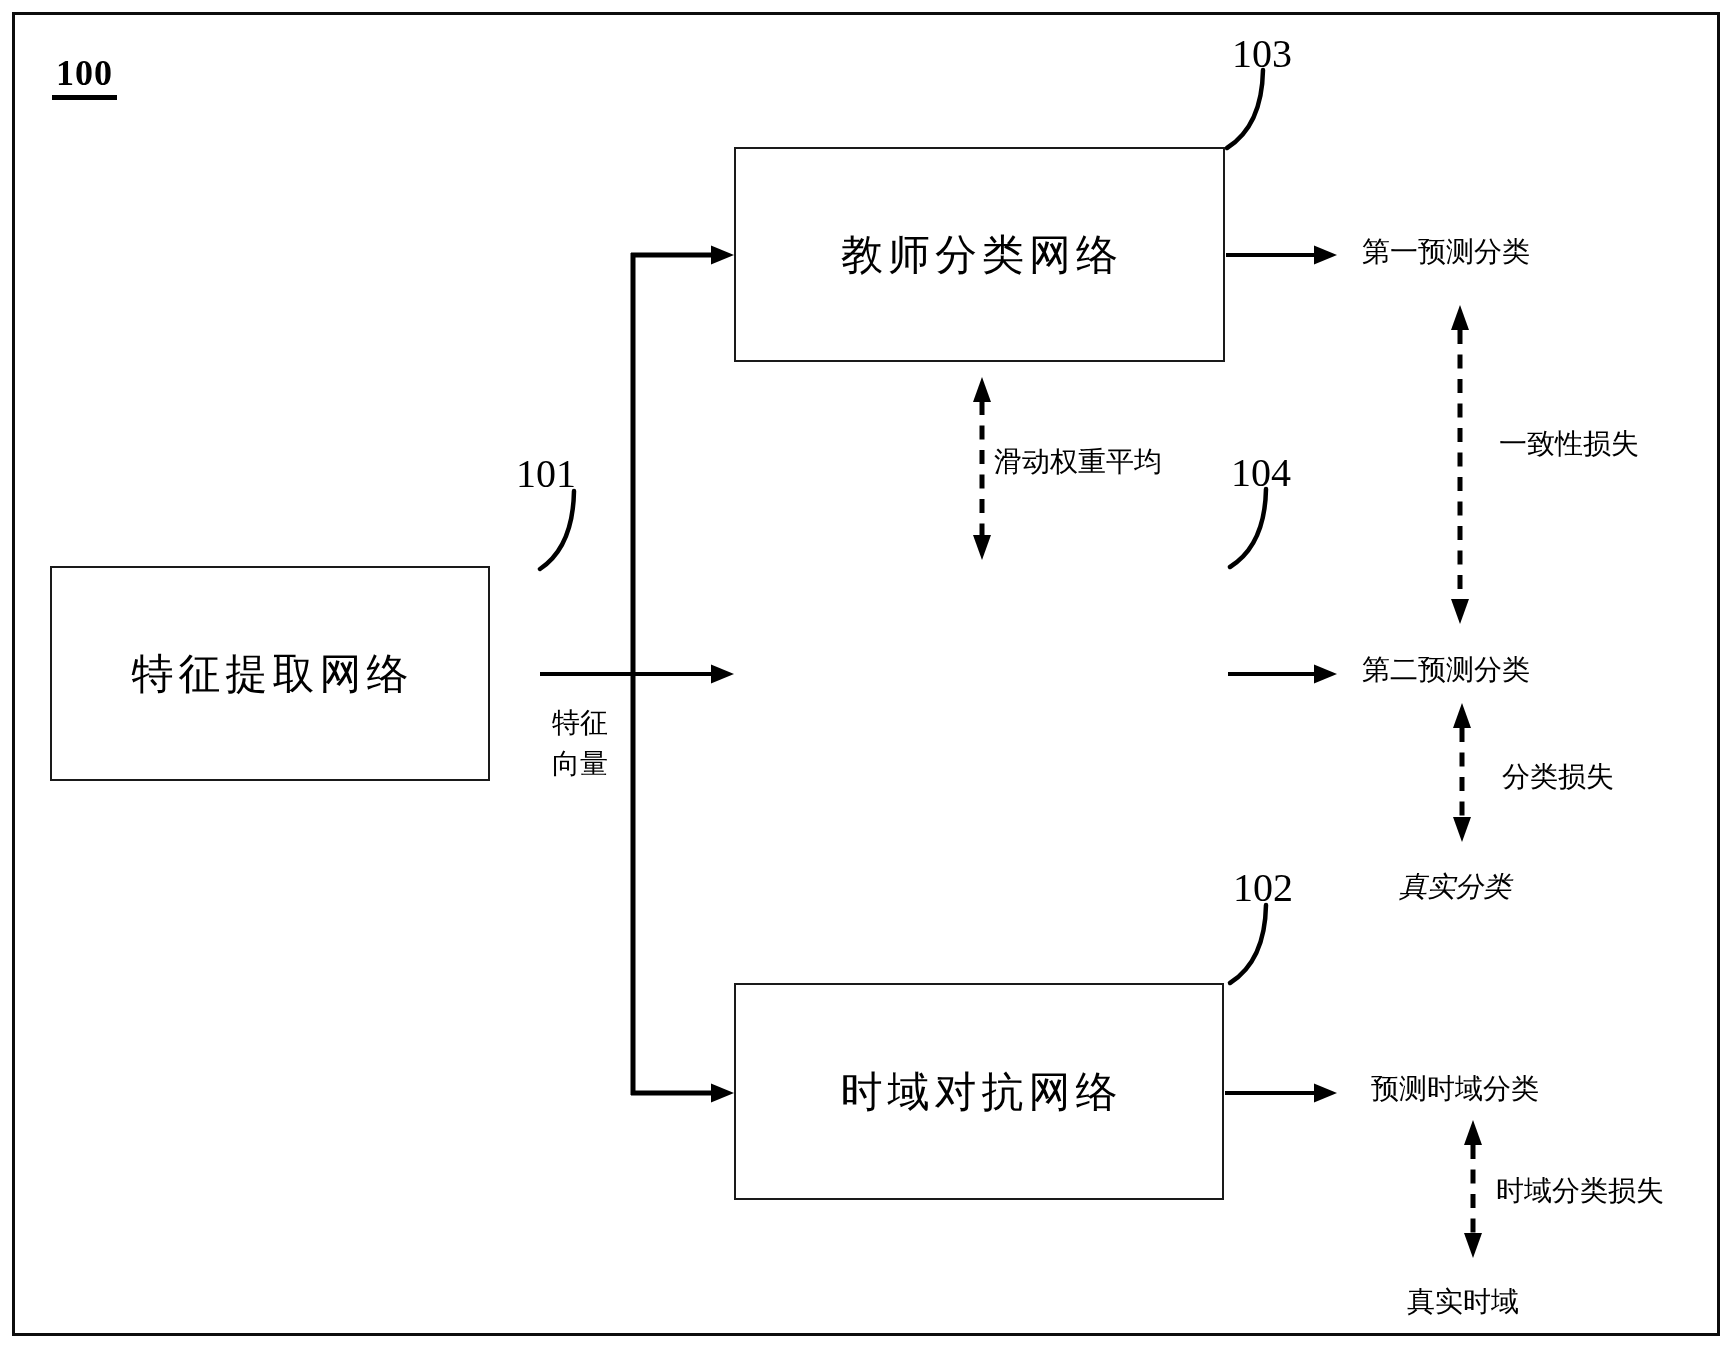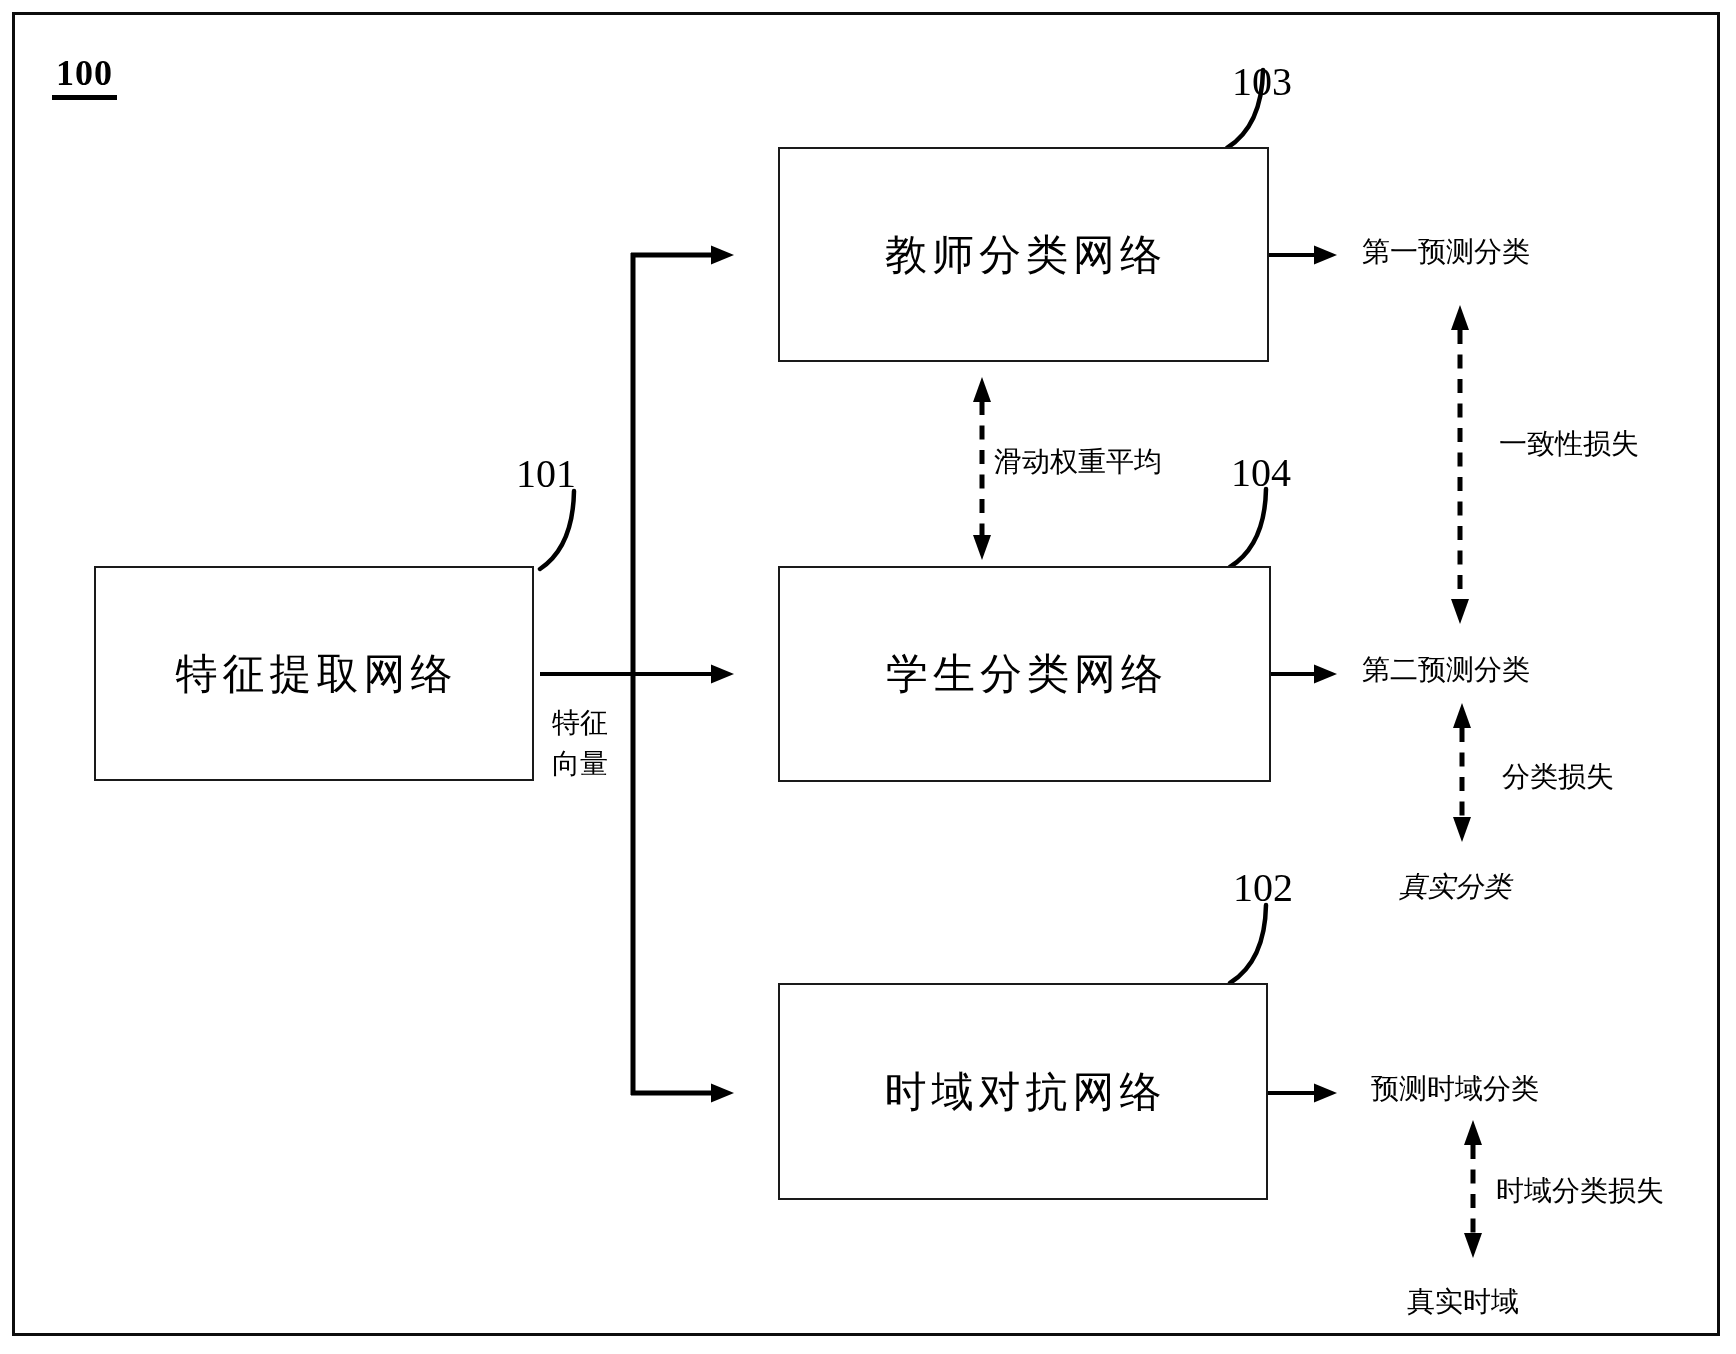--- a/index.html
+++ b/index.html
@@ -19,36 +19,36 @@
   .fignum{
     position:absolute;left:52px;top:52px;
     font-size:36px;font-weight:bold;
     border-bottom:5px solid #000;padding:0 4px 1px 4px;
     letter-spacing:1px;
   }
   .node{
     position:absolute;
     border:2px solid #1a1a1a;box-sizing:border-box;
     background:#fff;
-    display:flex;align-items:center;justify-content:center;margin-left:44px;
+    display:flex;align-items:center;justify-content:center;
   }
   .node-label{
     font-size:42px;letter-spacing:5px;text-indent:5px;
     white-space:nowrap;
   }
   #node-feature{left:50px;top:566px;width:440px;height:215px;}
   #node-teacher{left:734px;top:147px;width:491px;height:215px;}
   #node-student{left:734px;top:566px;width:493px;height:216px;}
   #node-adversarial{left:734px;top:983px;width:490px;height:217px;}
   .ref{
     position:absolute;width:70px;text-align:center;
     font-size:40px;white-space:nowrap;
   }
   #ref-101{left:511px;top:450px;}
-  #ref-103{left:1227px;top:30px;margin-top:28px;}
+  #ref-103{left:1227px;top:30px;}
   #ref-104{left:1226px;top:449px;}
   #ref-102{left:1228px;top:864px;}
   .lbl{
     position:absolute;font-size:28px;white-space:nowrap;line-height:1.15;
   }
   #lbl-feature-vector{
     left:552px;top:702px;width:76px;
     white-space:normal;word-break:break-all;line-height:41px;
   }
   #lbl-moving-avg{left:994px;top:446px;}
@@ -108,23 +108,20 @@
     <path d="M 1266 489 Q 1265 545 1230 567" fill="none" stroke="#000" stroke-width="4.5" stroke-linecap="round"></path>
     <path d="M 1266 905 Q 1265 961 1230 983" fill="none" stroke="#000" stroke-width="4.5" stroke-linecap="round"></path>
   </svg>
 
   <div class="node" id="node-feature">
     <span class="node-label">特征提取网络</span>
   </div>
   <div class="node" id="node-teacher">
     <span class="node-label">教师分类网络</span>
   </div>
-  <div class="node" id="node-student">
-    <span class="node-label">学生分类网络</span>
-  </div>
   <div class="node" id="node-adversarial">
     <span class="node-label">时域对抗网络</span>
   </div>
 
   <div class="ref" id="ref-101">101</div>
   <div class="ref" id="ref-103">103</div>
   <div class="ref" id="ref-104">104</div>
   <div class="ref" id="ref-102">102</div>
 
   <div class="lbl" id="lbl-feature-vector">特征向量</div>

